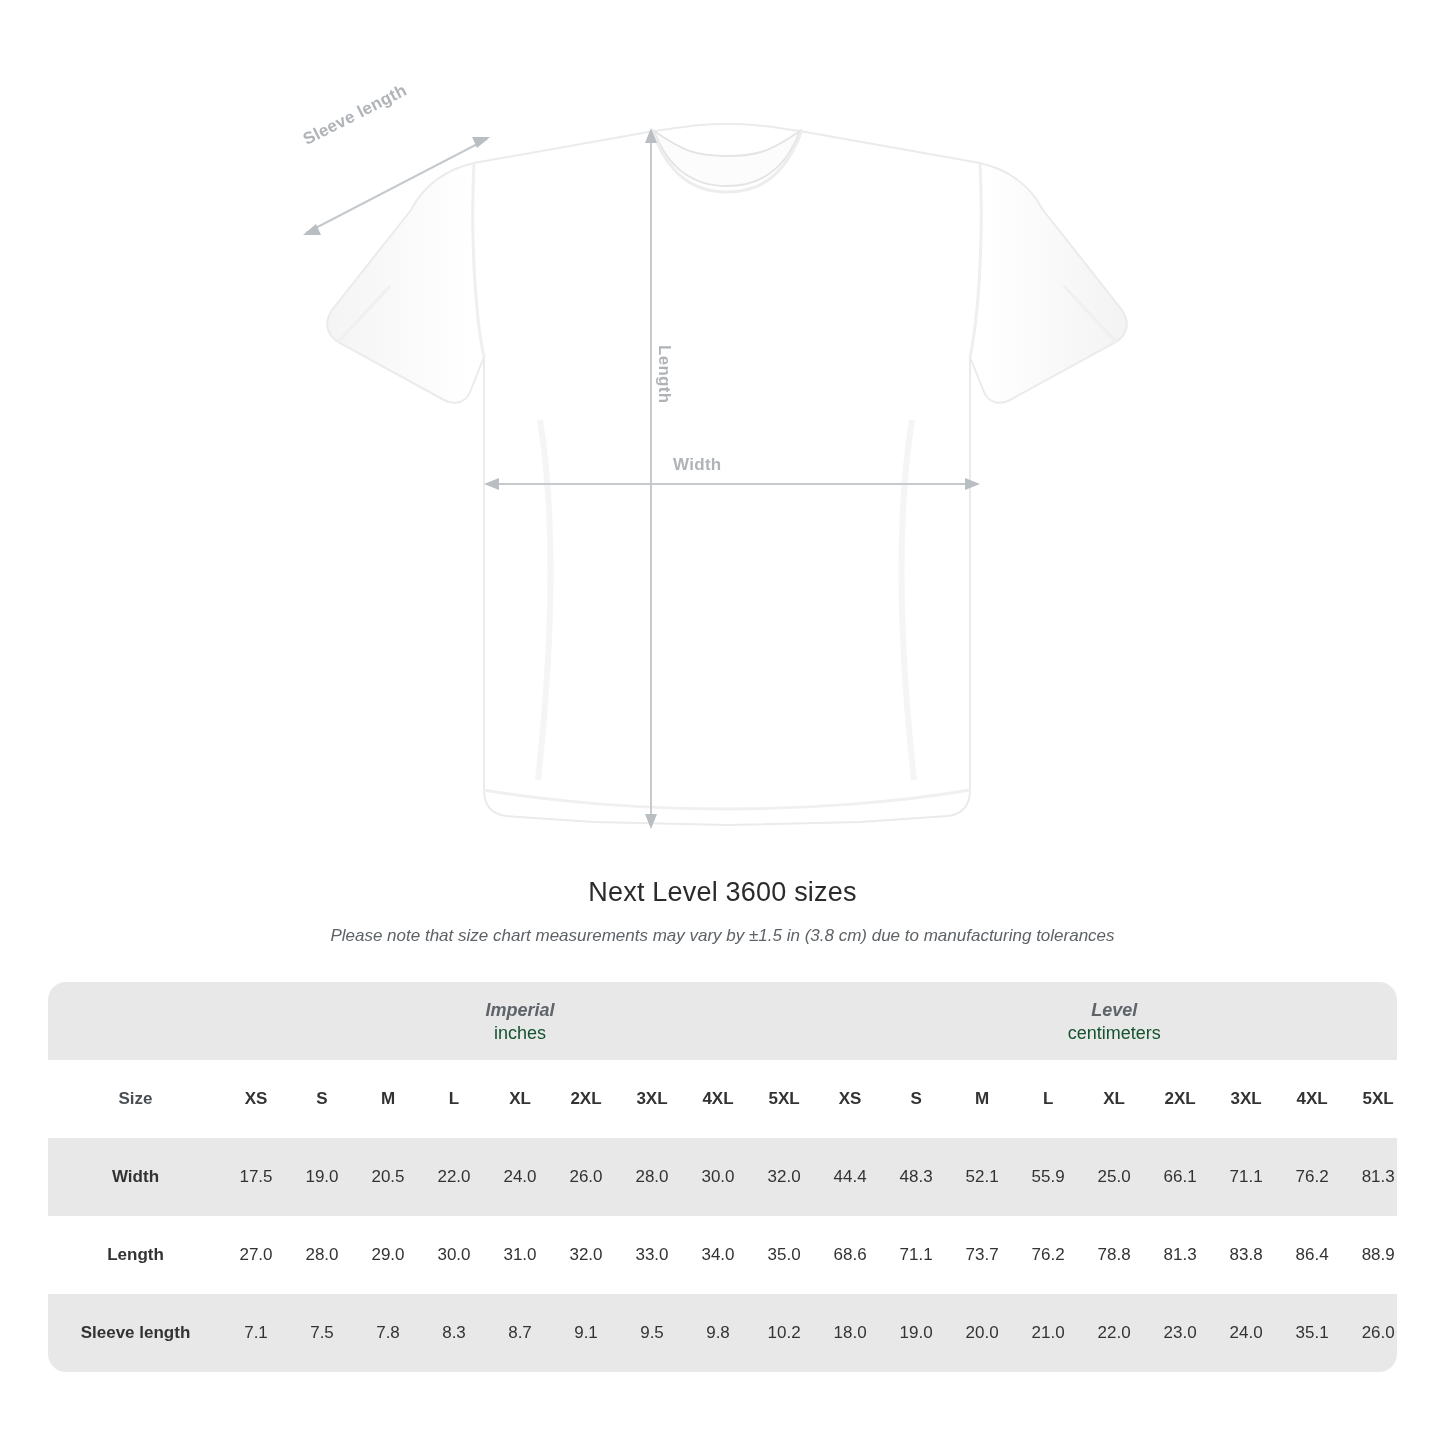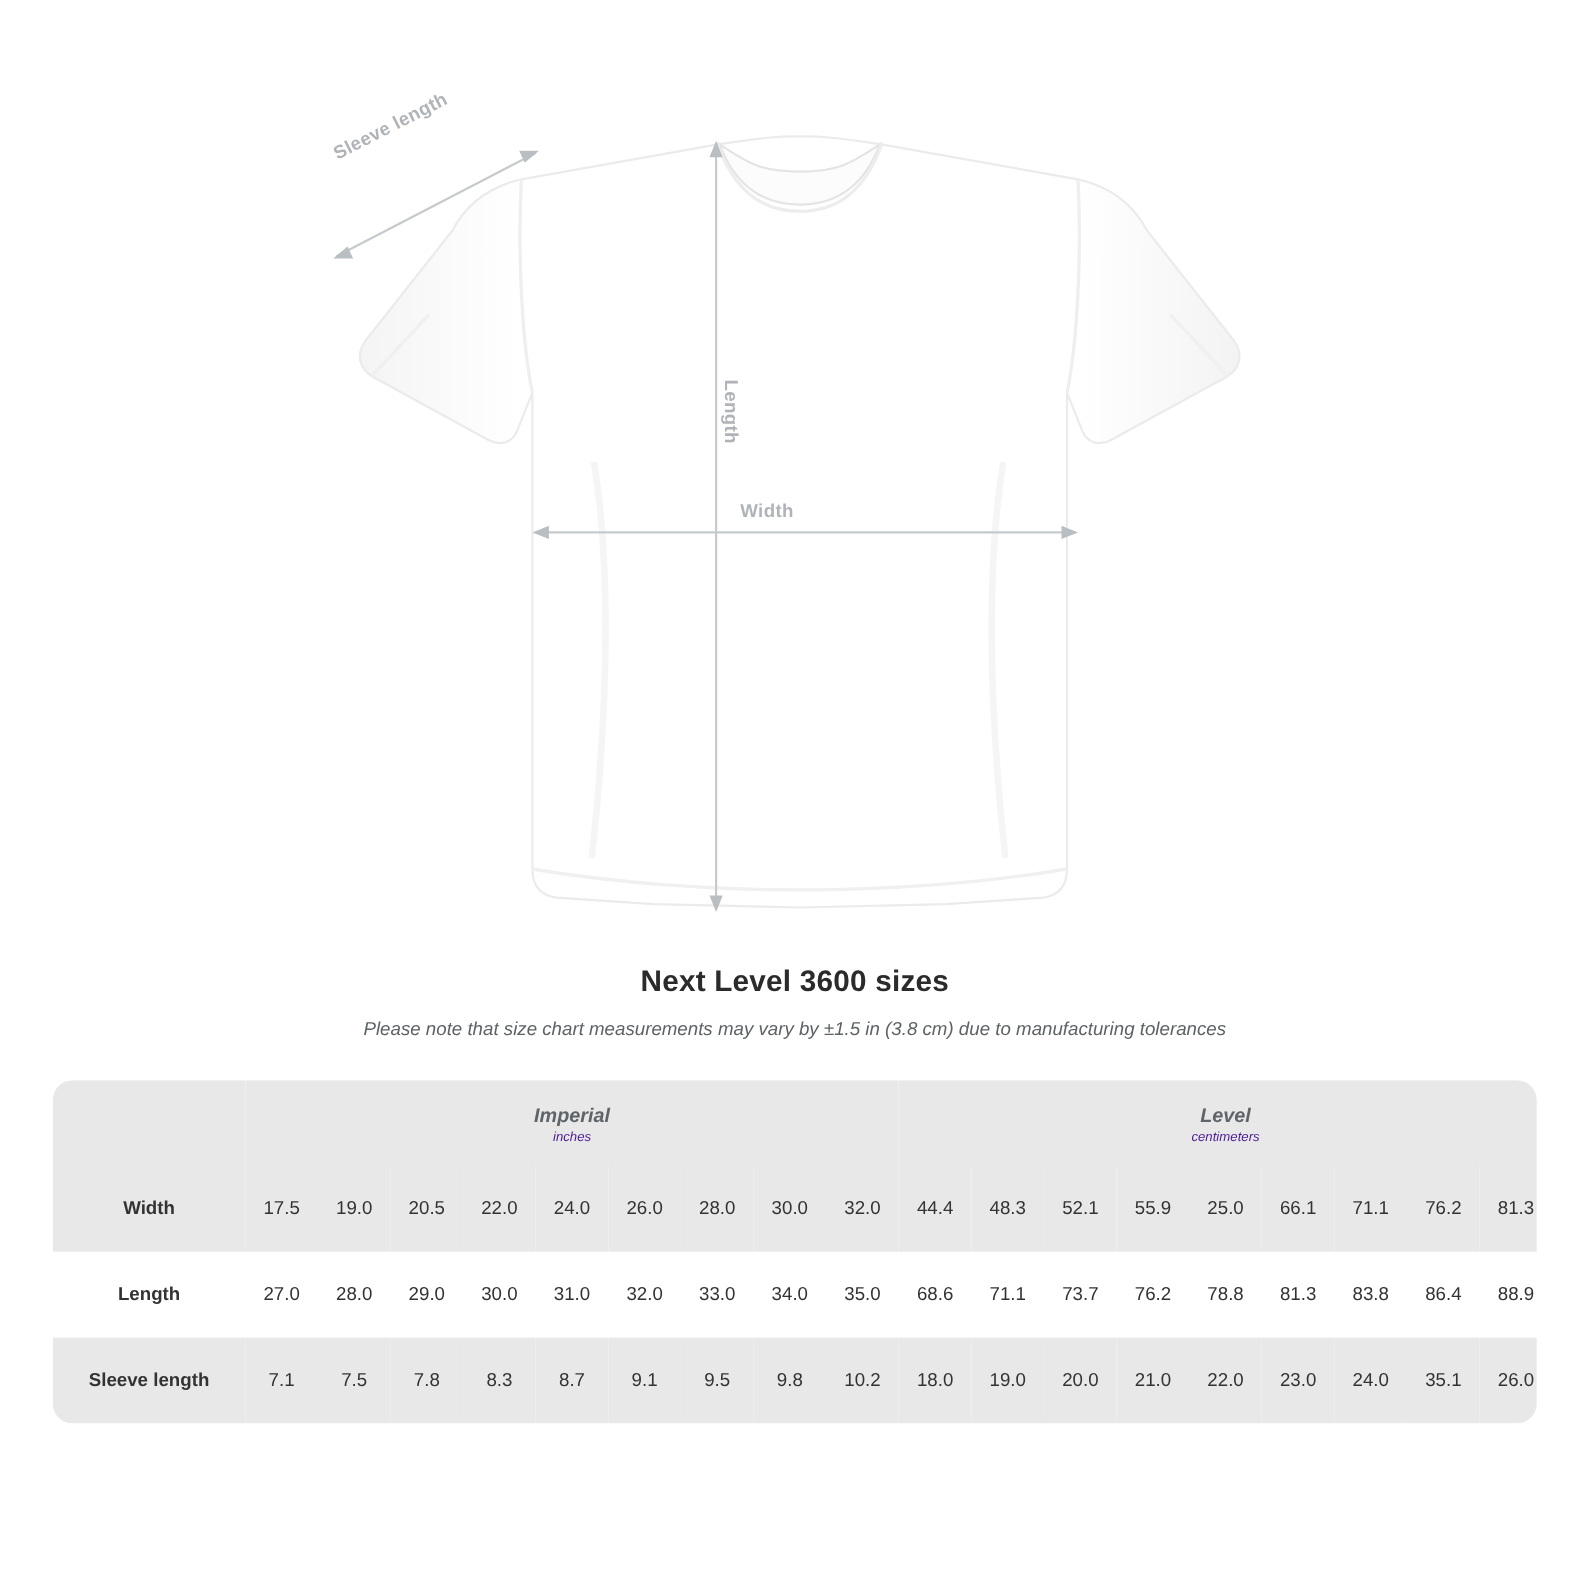--- a/index.html
+++ b/index.html
@@ -55,21 +55,21 @@
     top: 455px;
   }
 
   
   .title-block {
     text-align: center;
     margin-top: 32px;
   }
   .chart-title {
     font-size: 27px;
-    font-weight: bold;
+    font-weight: normal;
     color: #2b2b2b;
     letter-spacing: 0.2px;
   }
   .chart-note {
     margin-top: 18px;
     font-size: 17px;
     font-style: italic;
     color: #5d6266;
   }
 
@@ -98,23 +98,22 @@
     height: 120px;
   }
   .group-title {
     font-size: 18px;
     font-style: italic;
     font-weight: bold;
     color: #5f6469;
     line-height: 1.35;
   }
   .group-sub {
-    font-size: 12px;
-    font-style: italic;
-    color: #4c1d95;
+    font-size: 18px;
+    color: #14532d;
     font-weight: normal;
   }
   .hdr-row td {
     background: #ffffff;
     font-weight: bold;
     color: #4a4f54;
     font-size: 17.5px;
   }
   .hdr-row td.rowlabel {
     color: #4a4f54;
@@ -242,20 +241,41 @@
           <td colspan="9">
             <div class="group-title">Imperial</div>
             <div class="group-sub">inches</div>
           </td>
           <td colspan="9">
             <div class="group-title">Level</div>
             <div class="group-sub">centimeters</div>
           </td>
         </tr>
 
+        <tr class="hdr-row">
+          <td class="rowlabel">Size</td>
+          <td>XS</td>
+          <td>S</td>
+          <td>M</td>
+          <td>L</td>
+          <td>XL</td>
+          <td>2XL</td>
+          <td>3XL</td>
+          <td>4XL</td>
+          <td>5XL</td>
+          <td>XS</td>
+          <td>S</td>
+          <td>M</td>
+          <td>L</td>
+          <td>XL</td>
+          <td>2XL</td>
+          <td>3XL</td>
+          <td>4XL</td>
+          <td>5XL</td>
+        </tr>
 
         <tr class="row-striped">
           <td class="rowlabel">Width</td>
           <td>17.5</td>
           <td>19.0</td>
           <td>20.5</td>
           <td>22.0</td>
           <td>24.0</td>
           <td>26.0</td>
           <td>28.0</td>

